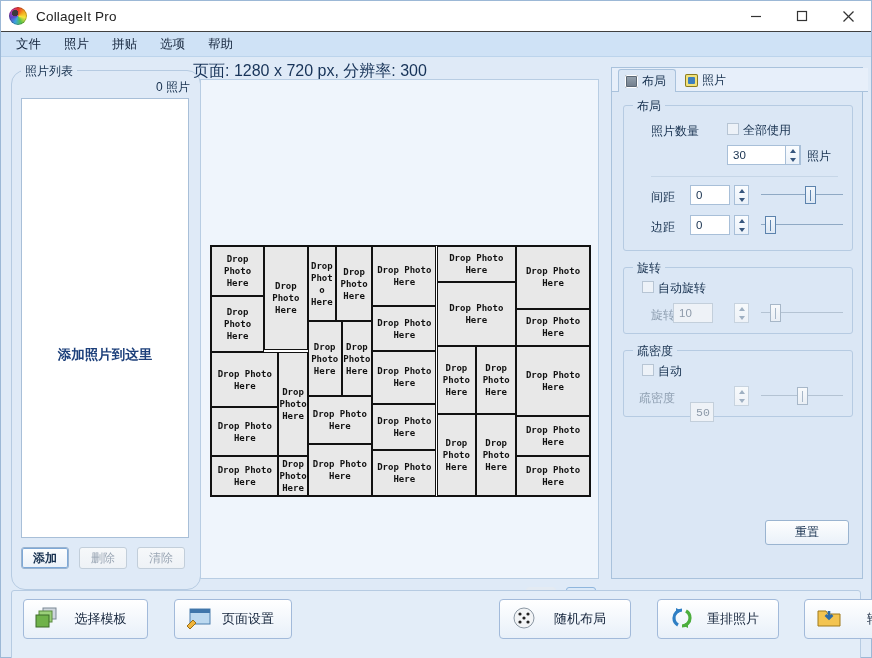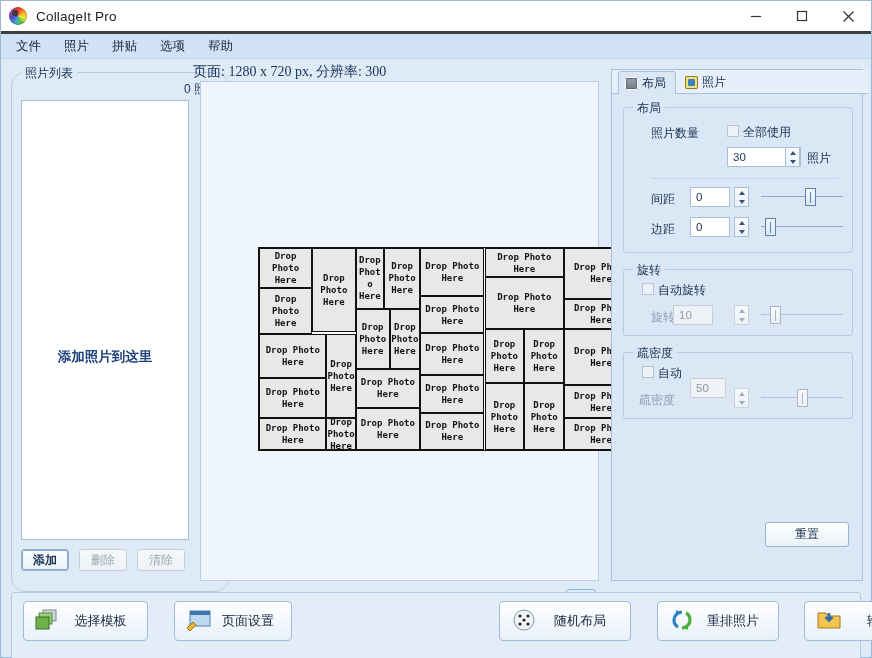--- a/index.html
+++ b/index.html
@@ -7,21 +7,21 @@
     width:872px;height:658px;overflow:hidden;
     font-family:"Liberation Sans","DejaVu Sans",sans-serif;
     font-size:12px;color:#1a1a1a;
     background:#dce8f5;
   }
   .app{position:relative;width:872px;height:658px;background:#dfeaf7;
        border:1px solid #9cb8d6;box-sizing:border-box;}
 
   
   .titlebar{height:30px;background:#ffffff;display:flex;align-items:center;
-            position:relative;border-bottom:3px solid #404040;}
+            position:relative;border-bottom:1px solid #404040;}
   .appicon{width:18px;height:18px;margin-left:8px;border-radius:50%;
            background:
              radial-gradient(circle at 34% 34%, #3a3a3a 0 18%, transparent 19%),
              conic-gradient(#e8322a,#f3a11c,#f5e53b,#58c24a,#3ba4e0,#5b44c4,#c13fb0,#e8322a);
            box-shadow:inset 0 0 0 1px rgba(0,0,0,.25);}
   .apptitle{margin-left:9px;font-size:13.5px;color:#222;letter-spacing:.2px;}
   .wbtns{position:absolute;right:0;top:0;height:30px;display:flex;}
   .wbtn{width:46px;height:30px;display:flex;align-items:center;justify-content:center;
         font-size:14px;color:#333;}
   .wbtn.close{font-size:16px;}
@@ -29,45 +29,45 @@
 
   
   .menubar{height:24px;background:#cfe2f6;display:flex;align-items:center;
            padding-left:14px;gap:21px;border-bottom:1px solid #bcd4ec;}
   .menubar .mi{font-size:12.5px;color:#13233a;padding:2px 1px;}
 
   
   .body{position:relative;height:calc(658px - 30px - 24px);}
 
   
-  .group{position:absolute;border:1px solid #b6cbe2;border-radius:14px;padding-left:28px;}
+  .group{position:absolute;border:1px solid #b6cbe2;border-radius:14px;}
   .group > .legend{position:absolute;top:-8px;left:9px;background:#dfeaf7;
                    padding:0 4px;font-size:12px;color:#16304e;}
 
   
   #photolist{left:10px;top:13px;width:188px;height:518px;}
   .count{position:absolute;right:10px;top:8px;font-size:12px;color:#16304e;}
   .listbox{position:absolute;left:9px;top:27px;width:168px;height:440px;
            background:#fff;border:1px solid #a8bfd8;box-sizing:border-box;}
   .droplabel{position:absolute;width:100%;top:247px;text-align:center;
              font-size:13.5px;font-weight:bold;color:#1c3f7a;}
   .lbtns{position:absolute;left:9px;top:476px;display:flex;gap:10px;}
   .btn{background:linear-gradient(#fdfefe,#eaf1f9);border:1px solid #9ab4d0;
        border-radius:3px;font-size:12px;color:#16304e;
        display:flex;align-items:center;justify-content:center;}
   .btn.sm{width:46px;height:20px;}
   .btn.dis{color:#9aa6b4;background:linear-gradient(#f6f8fa,#eef2f6);border-color:#c2ceda;}
   .btn.focus{box-shadow:0 0 0 1px #7ea8d6 inset;font-weight:bold;}
 
   
-  .pageinfo{position:absolute;left:192px;top:4px;font-size:14px;color:#173358;font-family:Liberation Serif, serif;}
+  .pageinfo{position:absolute;left:192px;top:4px;font-size:16px;color:#173358;}
   .canvaswrap{position:absolute;left:199px;top:22px;width:399px;height:500px;
               background:#eff5fc;border:1px solid #b8cde3;box-sizing:border-box;}
-  .collage{position:absolute;left:9px;top:165px;width:381px;height:204px;
-           background:#fff;border:1px solid #111;box-sizing:border-box;margin-left:48px;}
+  .collage{position:absolute;left:9px;top:165px;width:381px;height:252px;
+           background:#fff;border:1px solid #111;box-sizing:border-box;}
   .cell{position:absolute;background:#e8e8e8;border:1px solid #111;
         box-sizing:border-box;overflow:hidden;display:flex;align-items:center;
         justify-content:center;}
   .cell span{font-family:"DejaVu Sans Mono","Liberation Mono",monospace;
              font-size:9px;font-weight:bold;color:#111;line-height:12px;
              text-align:center;width:100%;white-space:normal;word-break:break-word;}
 
   .cvtools{position:absolute;left:525px;top:530px;display:flex;gap:10px;}
   .toolbtn{width:28px;height:26px;border-radius:3px;display:flex;align-items:center;
            justify-content:center;}
@@ -388,21 +388,21 @@
           <div class="track"></div>
             <div class="thumb" style="left: 8.52px;"></div>
         </div>
       </div>
 
       <div class="gbox" style="left:11px;top:282px;width:228px;height:65px;">
         <div class="legend">疏密度</div>
         <div class="chk" style="left:18px;top:13px;"></div>
         <div class="lbl" style="left:34px;top:12px;">自动</div>
         <div class="lbl gray" style="left:15px;top:39px;">疏密度</div>
-        <div class="num gray" style="left:66px;top:25px;width:36px;">50</div>
+        <div class="num gray" style="left:66px;top:51px;width:24px;font-family:Liberation Mono, monospace;">50</div>
         <div class="spin gray" style="left:110px;top:35px;">
           <i>
               <span class="arrow-u"></span>
             </i>
             <i>
               <span class="arrow-d"></span>
             </i>
         </div>
         <div class="slider gray" id="sl-den" style="left:137px;top:36px;width:82px;">
           <div class="track"></div>

